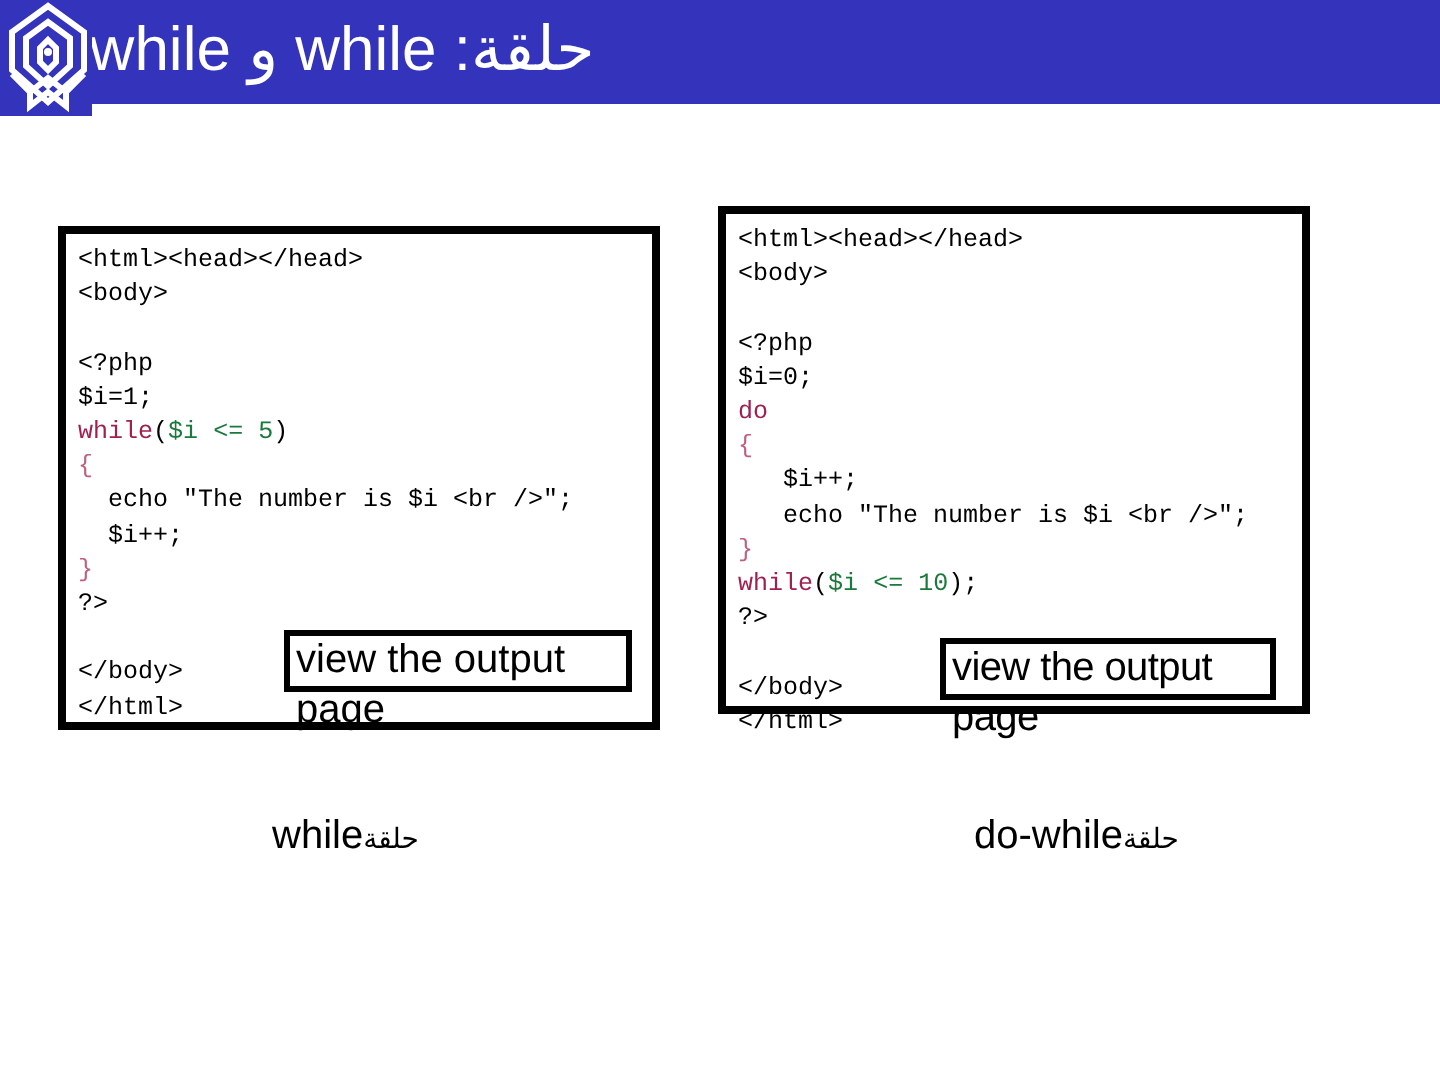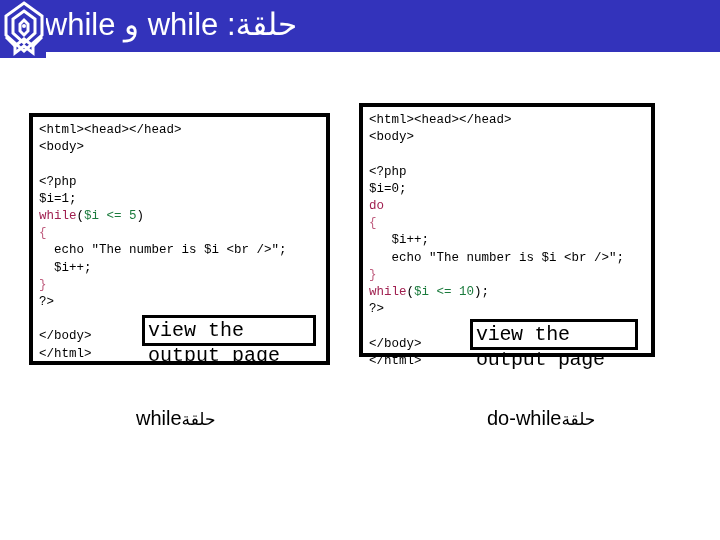--- a/index.html
+++ b/index.html
@@ -94,21 +94,21 @@
   .var    { color: #1a7a3c; }
   .num    { color: #1a7a3c; }
   .op     { color: #1a7a3c; }
   .brace  { color: #c06080; }
   .punct  { color: #000000; }
   .blank  { color: transparent; }
 
   
   .view-btn-wrap {
     position: absolute;
-    font-family: Liberation Mono, monospace;
+    font-family: Liberation Sans, sans-serif;
     color: #000000;
   }
   .view-btn-box {
     border: 3px solid #000000;
     background: #ffffff;
     box-sizing: border-box;
     position: relative;
     z-index: 2;
   }
   .view-btn-text {
@@ -156,21 +156,21 @@
   #caption-while {
     left: 136px;
     top: 407px;
   }
   #caption-dowhile {
     left: 487px;
     top: 407px;
   }
   .caption .latin { font-size: 20px; }
   .caption .arabic {
-    font-size: 17px;
+    font-size: 14px;
     direction: rtl;
     unicode-bidi: isolate;
     padding-right: 3px;
   }
 </style>
 </head>
 <body>
 
 <div id="header-band"></div>
 

